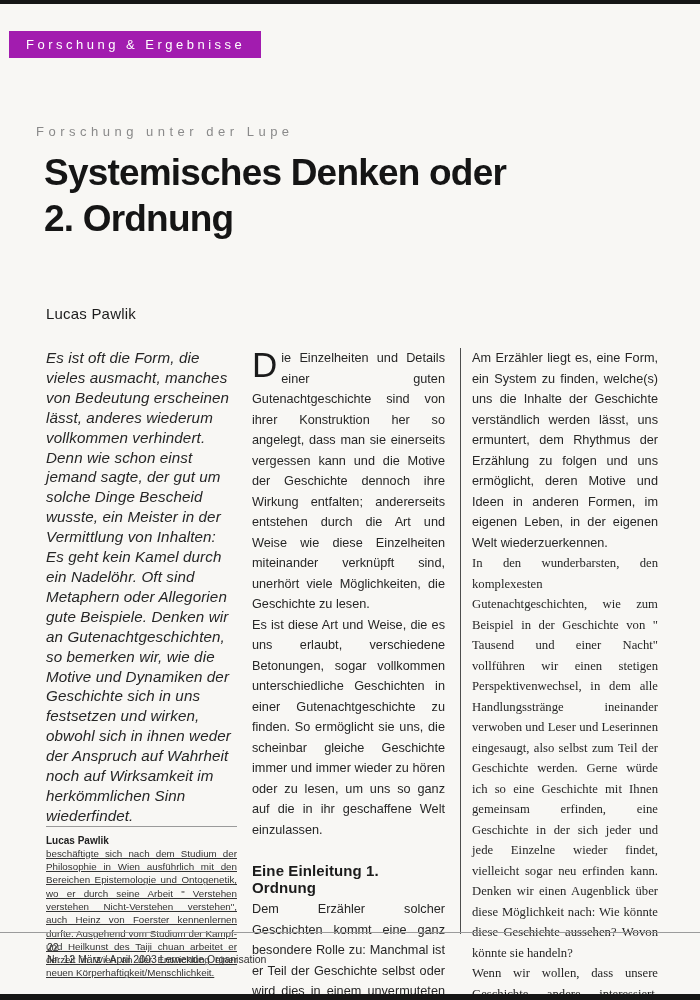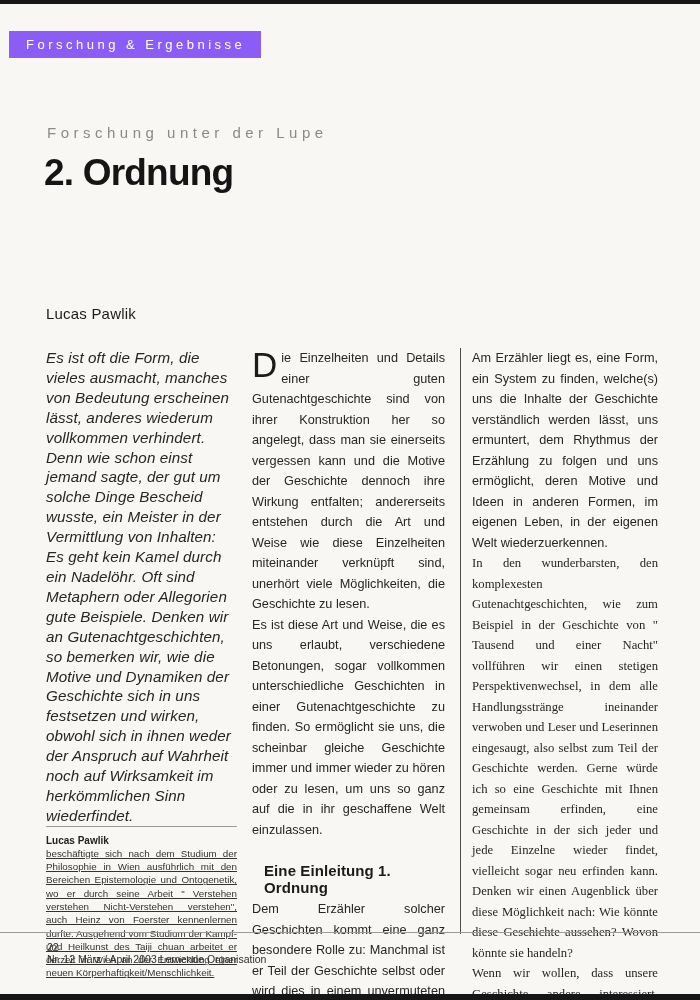--- a/index.html
+++ b/index.html
@@ -7,27 +7,27 @@
     width:700px;height:1000px;overflow:hidden;position:relative;
     background:#f8f7f4;
     font-family:"Liberation Sans","DejaVu Sans",sans-serif;
     color:#232323;
   }
   .top-bar{position:absolute;top:0;left:0;width:700px;height:4px;background:#161616;}
   .bottom-bar{position:absolute;bottom:0;left:0;width:700px;height:6px;background:#161616;}
 
   .section-badge{
     position:absolute;top:31px;left:9px;
-    background:#8b5cf6;color:#fff;
+    background:#a21caf;color:#fff;
     font-size:13px;letter-spacing:3.5px;
     padding:6px 16px 6px 17px;white-space:nowrap;
   }
   .kicker{
-    position:absolute;top:124px;left:47px;
-    color:#8a8a8a;font-size:15px;letter-spacing:4.5px;white-space:nowrap;
+    position:absolute;top:124px;left:36px;
+    color:#8a8a8a;font-size:13px;letter-spacing:4.5px;white-space:nowrap;
   }
   .title{
     position:absolute;top:150px;left:44px;width:620px;
     font-size:37px;font-weight:bold;line-height:46px;
     letter-spacing:-0.8px;color:#151515;
   }
   .author{
     position:absolute;top:305px;left:46px;
     font-size:15px;color:#1b1b1b;letter-spacing:0.2px;
   }
@@ -46,21 +46,21 @@
     color:#262626;letter-spacing:0.1px;
   }
   .body-text{
     font-size:12.7px;line-height:20.5px;text-align:justify;
     color:#262626;margin:0;
   }
   .body-text + .body-text{margin-top:0;}
   .gap{margin-top:20px;font-family:Liberation Serif, serif;}
   .subhead{
     font-size:15px;font-weight:bold;color:#1b1b1b;
-    margin:22px 0 3px 12px;letter-spacing:0.1px;
+    margin:22px 0 3px 0;letter-spacing:0.1px;
   }
   .drop-cap{
     float:left;font-size:35px;line-height:29px;
     padding:2px 4px 0 0;color:#1b1b1b;
   }
 
   .bio{margin-top:auto;border-top:1px solid #9a9a9a;padding-top:8px;}
   .bio-name{font-size:10px;font-weight:bold;color:#222;margin:0 0 1px 0;}
   .bio-text{font-size:9.8px;line-height:13.3px;text-align:justify;color:#333;margin:0;text-decoration:underline;}
 
@@ -76,20 +76,21 @@
 
 <div class="top-bar"></div>
 
 <div class="section-badge">
   <span>Forschung &amp; Ergebnisse</span>
 </div>
 
 <div class="kicker">Forschung unter der Lupe</div>
 
 <div class="title">
+  <div>Systemisches Denken oder</div>
   <div>2. Ordnung</div>
 </div>
 
 <div class="author">Lucas Pawlik</div>
 
 <div class="cols">
 
   <div class="col-left">
     <div class="lead">Es ist oft die Form, die vieles ausmacht, manches von Bedeutung erscheinen lässt, anderes wiederum vollkommen verhindert. Denn wie schon einst jemand sagte, der gut um solche Dinge Bescheid wusste, ein Meister in der Vermittlung von Inhalten: Es geht kein Kamel durch ein Nadelöhr. Oft sind Metaphern oder Allegorien gute Beispiele. Denken wir an Gutenachtgeschichten, so bemerken wir, wie die Motive und Dynamiken der Geschichte sich in uns festsetzen und wirken, obwohl sich in ihnen weder der Anspruch auf Wahrheit noch auf Wirksamkeit im herkömmlichen Sinn wiederfindet.</div>
     <div class="bio">

